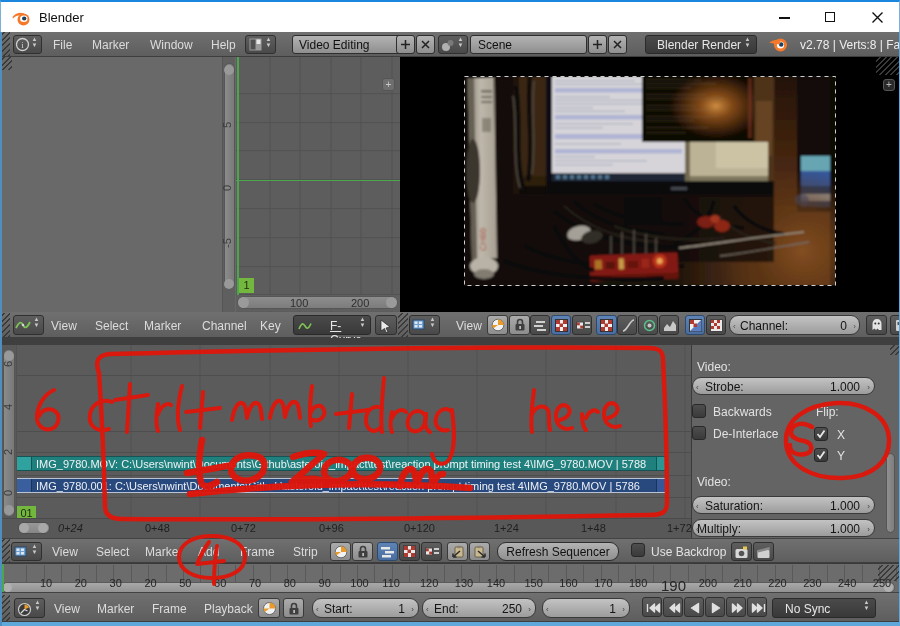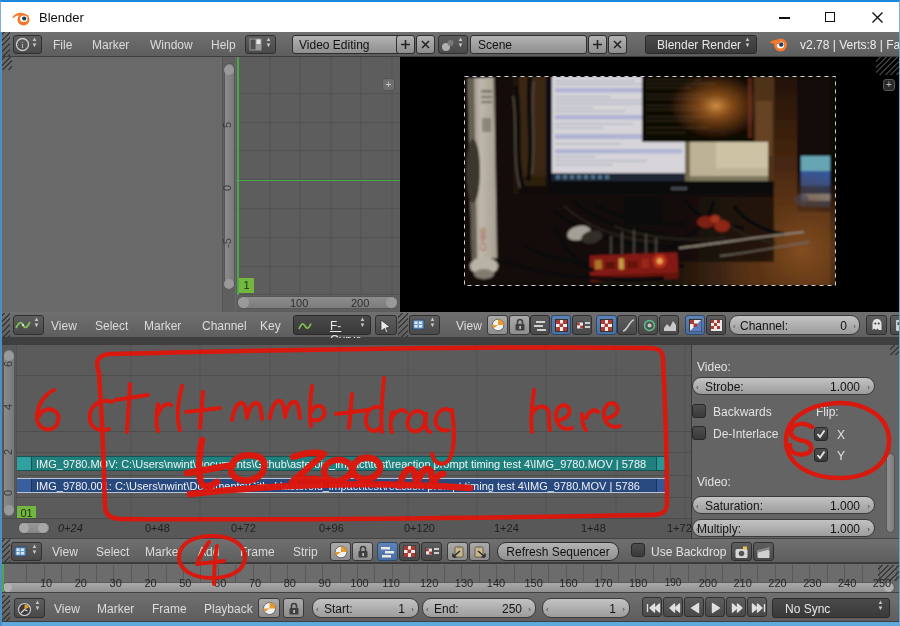--- a/index.html
+++ b/index.html
@@ -724,21 +724,21 @@
     <div style="position:absolute;left:3px;top:6px;color:#444;font-size:8px;">‹</div>
     <div style="position:absolute;right:4px;top:6px;color:#444;font-size:8px;">›</div>
   </div>
   <div class="abs slider" style="left:542px;top:5px;width:88px;height:20px;">
     <div style="position:absolute;right:13px;top:3px;">1</div>
     <div style="position:absolute;left:3px;top:6px;color:#444;font-size:8px;">‹</div>
     <div style="position:absolute;right:4px;top:6px;color:#444;font-size:8px;">›</div>
   </div>
 
   <div id="playbtns"></div>
-  <div class="abs drop-dark" style="left:772px;top:5px;width:118px;height:20px;font-size:12px;padding:3px 0 0 12px;">No Sync<div class="spin" style="right:4px;">▲<br>▼</div></div>
+  <div class="abs drop-dark" style="left:772px;top:5px;width:104px;height:20px;font-size:12px;padding:3px 0 0 12px;">No Sync<div class="spin" style="right:4px;">▲<br>▼</div></div>
 </div>
 
 <div class="abs" style="left:0;top:622px;width:900px;height:4px;background:#5fa8dc;"></div>
 <div class="abs" style="left:0;top:32px;width:2px;height:594px;background:#4f8fc0;"></div>
 <div class="abs" style="left:899px;top:32px;width:1px;height:594px;background:#5fa8dc;"></div>
 
 <svg class="abs" style="left:0;top:0;z-index:60;pointer-events:none;" width="900" height="626" viewBox="0 0 900 626">
   <g stroke="#e0150a" fill="none" stroke-linecap="round" stroke-linejoin="round" opacity="0.95">
 
     <path d="M99,373 C95,362 97,355 110,354 C260,350 500,346 648,348 C658,348 663,350 663,360 C665,400 667,462 667,503 C667,513 661,515 649,515 C480,518 262,520 122,519 C111,519 105,515 105,506 C104,462 101,403 99,373 Z" stroke-width="4.5"></path>
@@ -823,21 +823,21 @@
     <div class="abs" style="left:312.667px;top:577px;width:24px;text-align:center;color:#262626;font-size:11px;">90</div>
     <div class="abs" style="left:347.5px;top:577px;width:24px;text-align:center;color:#262626;font-size:11px;">100</div>
     <div class="abs" style="left:382.333px;top:577px;width:24px;color:#262626;font-size:11px;">110</div>
     <div class="abs" style="left:417.166px;top:577px;width:24px;text-align:center;color:#262626;font-size:11px;">120</div>
     <div class="abs" style="left:451.99899999999997px;top:577px;width:24px;text-align:center;color:#262626;font-size:11px;">130</div>
     <div class="abs" style="left:486.832px;top:577px;width:24px;text-align:left;color:#262626;font-size:11px;">140</div>
     <div class="abs" style="left:521.665px;top:577px;width:24px;text-align:center;color:#262626;font-size:11px;">150</div>
     <div class="abs" style="left:556.4979999999999px;top:577px;width:24px;text-align:center;color:#262626;font-size:11px;">160</div>
     <div class="abs" style="left:591.3309999999999px;top:577px;width:24px;text-align:center;color:#262626;font-size:11px;">170</div>
     <div class="abs" style="left:626.1639999999999px;top:577px;width:24px;text-align:center;color:#262626;font-size:11px;">180</div>
-    <div class="abs" style="left:660.997px;top:577px;width:24px;text-align:center;color:#262626;font-size:10px;">190</div>
+    <div class="abs" style="left:660.997px;top:577px;width:24px;text-align:center;color:#262626;font-size:15px;">190</div>
     <div class="abs" style="left:695.8299999999999px;top:577px;width:24px;text-align:center;color:#262626;font-size:11px;">200</div>
     <div class="abs" style="left:730.6629999999999px;top:577px;width:24px;text-align:center;color:#262626;font-size:11px;">210</div>
     <div class="abs" style="left:765.496px;top:577px;width:24px;text-align:center;color:#262626;font-size:11px;">220</div>
     <div class="abs" style="left:800.329px;top:577px;width:24px;text-align:center;color:#262626;font-size:11px;">230</div>
     <div class="abs" style="left:835.1619999999999px;top:577px;width:24px;text-align:center;color:#262626;font-size:11px;">240</div>
     <div class="abs" style="left:869.9949999999999px;top:577px;width:24px;text-align:center;color:#262626;font-size:11px;">250</div>
   </div>
 <div style="position: absolute; left: 0px; top: 0px;">
     <div class="abs btn-dark" style="left:642px;top:597px;width:20px;height:20px;">
       <svg width="18" height="18" viewBox="0 0 18 18" style="position:absolute;left:0.5px;top:0.5px;">

